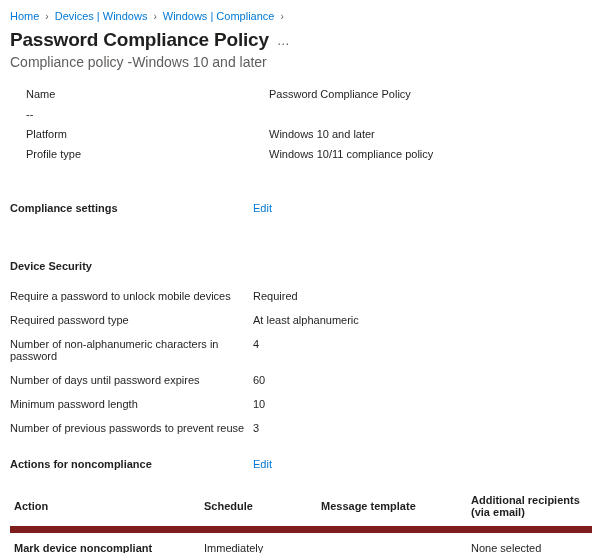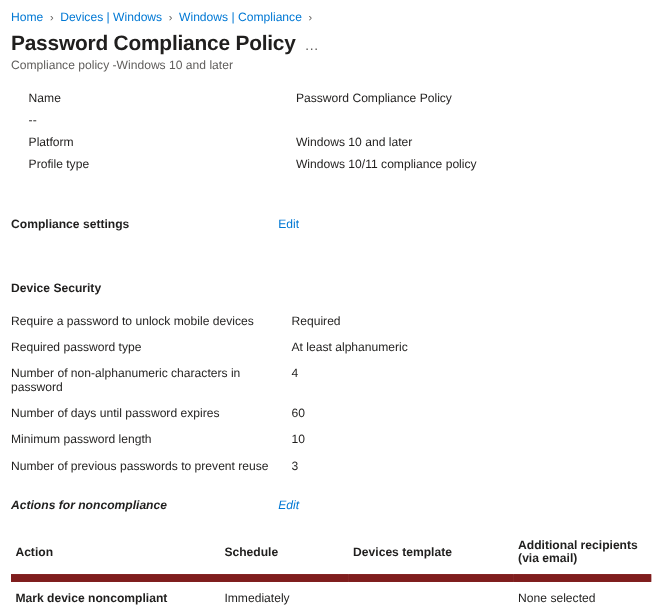--- a/index.html
+++ b/index.html
@@ -55,21 +55,21 @@
     letter-spacing: -0.2px;
   }
   .ellipsis {
     color: #605e5c;
     font-size: 13px;
     line-height: 22px;
     letter-spacing: 1px;
     cursor: pointer;
   }
   .subtitle {
-    font-size: 11px;
+    font-size: 14px;
     color: #605e5c;
     margin-top: 2px;
     margin-bottom: 4px;
   }
   
   .prop-list { margin: 16px; }
   .prop-row {
     display: flex;
     align-items: baseline;
     min-height: 20px;
@@ -104,25 +104,24 @@
   .settings-row {
     display: flex;
     align-items: baseline;
     padding: 6px 0;
   }
   .settings-label {
     width: 243px;
     flex: 0 0 243px;
     font-size: 11px;
   }
-  .settings-value { font-size: 11px; margin-left: 12px; }
+  .settings-value { font-size: 11px; }
   .actions-head-row {
     display: flex;
     align-items: flex-end;
-    font-style: italic;
   }
   .actions-head-row .h {
     width: 243px;
     flex: 0 0 243px;
     font-weight: 700;
     font-size: 11px;
   }
   
   table.grid {
     width: 100%;
@@ -233,21 +232,21 @@
   <div class="actions-head-row">
     <div class="h">Actions for noncompliance</div>
     <a class="link">Edit</a>
   </div>
 
   <table class="grid">
     <thead>
       <tr>
         <th class="col-action">Action</th>
         <th class="col-schedule">Schedule</th>
-        <th class="col-template">Devices template</th>
+        <th class="col-template">Message template</th>
         <th class="col-recipients">Additional recipients (via email)</th>
       </tr>
     </thead>
     <tbody>
       <tr>
         <td class="first">Mark device noncompliant</td>
         <td>Immediately</td>
         <td></td>
         <td>None selected</td>
       </tr>

